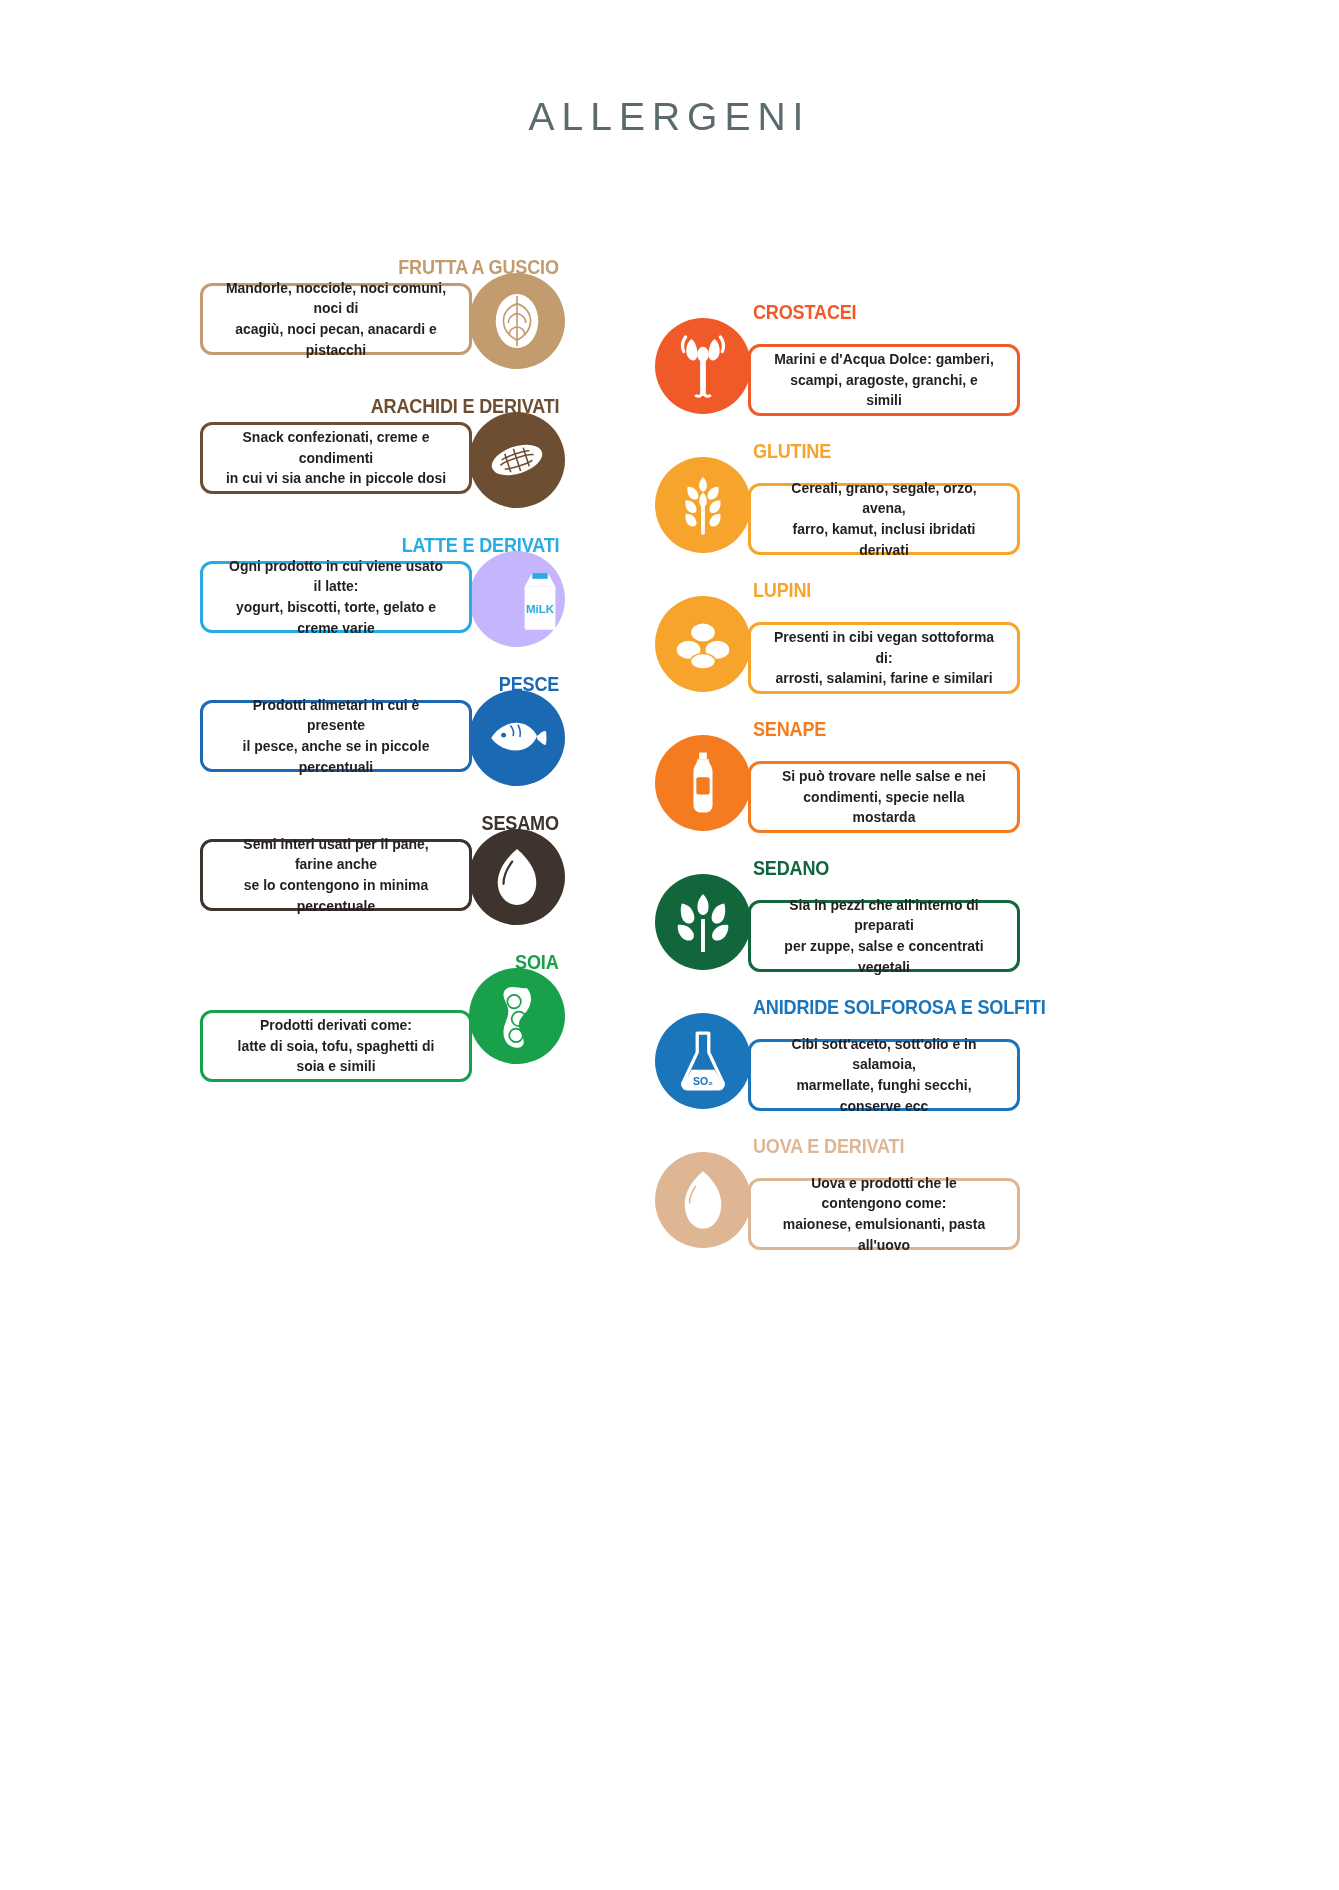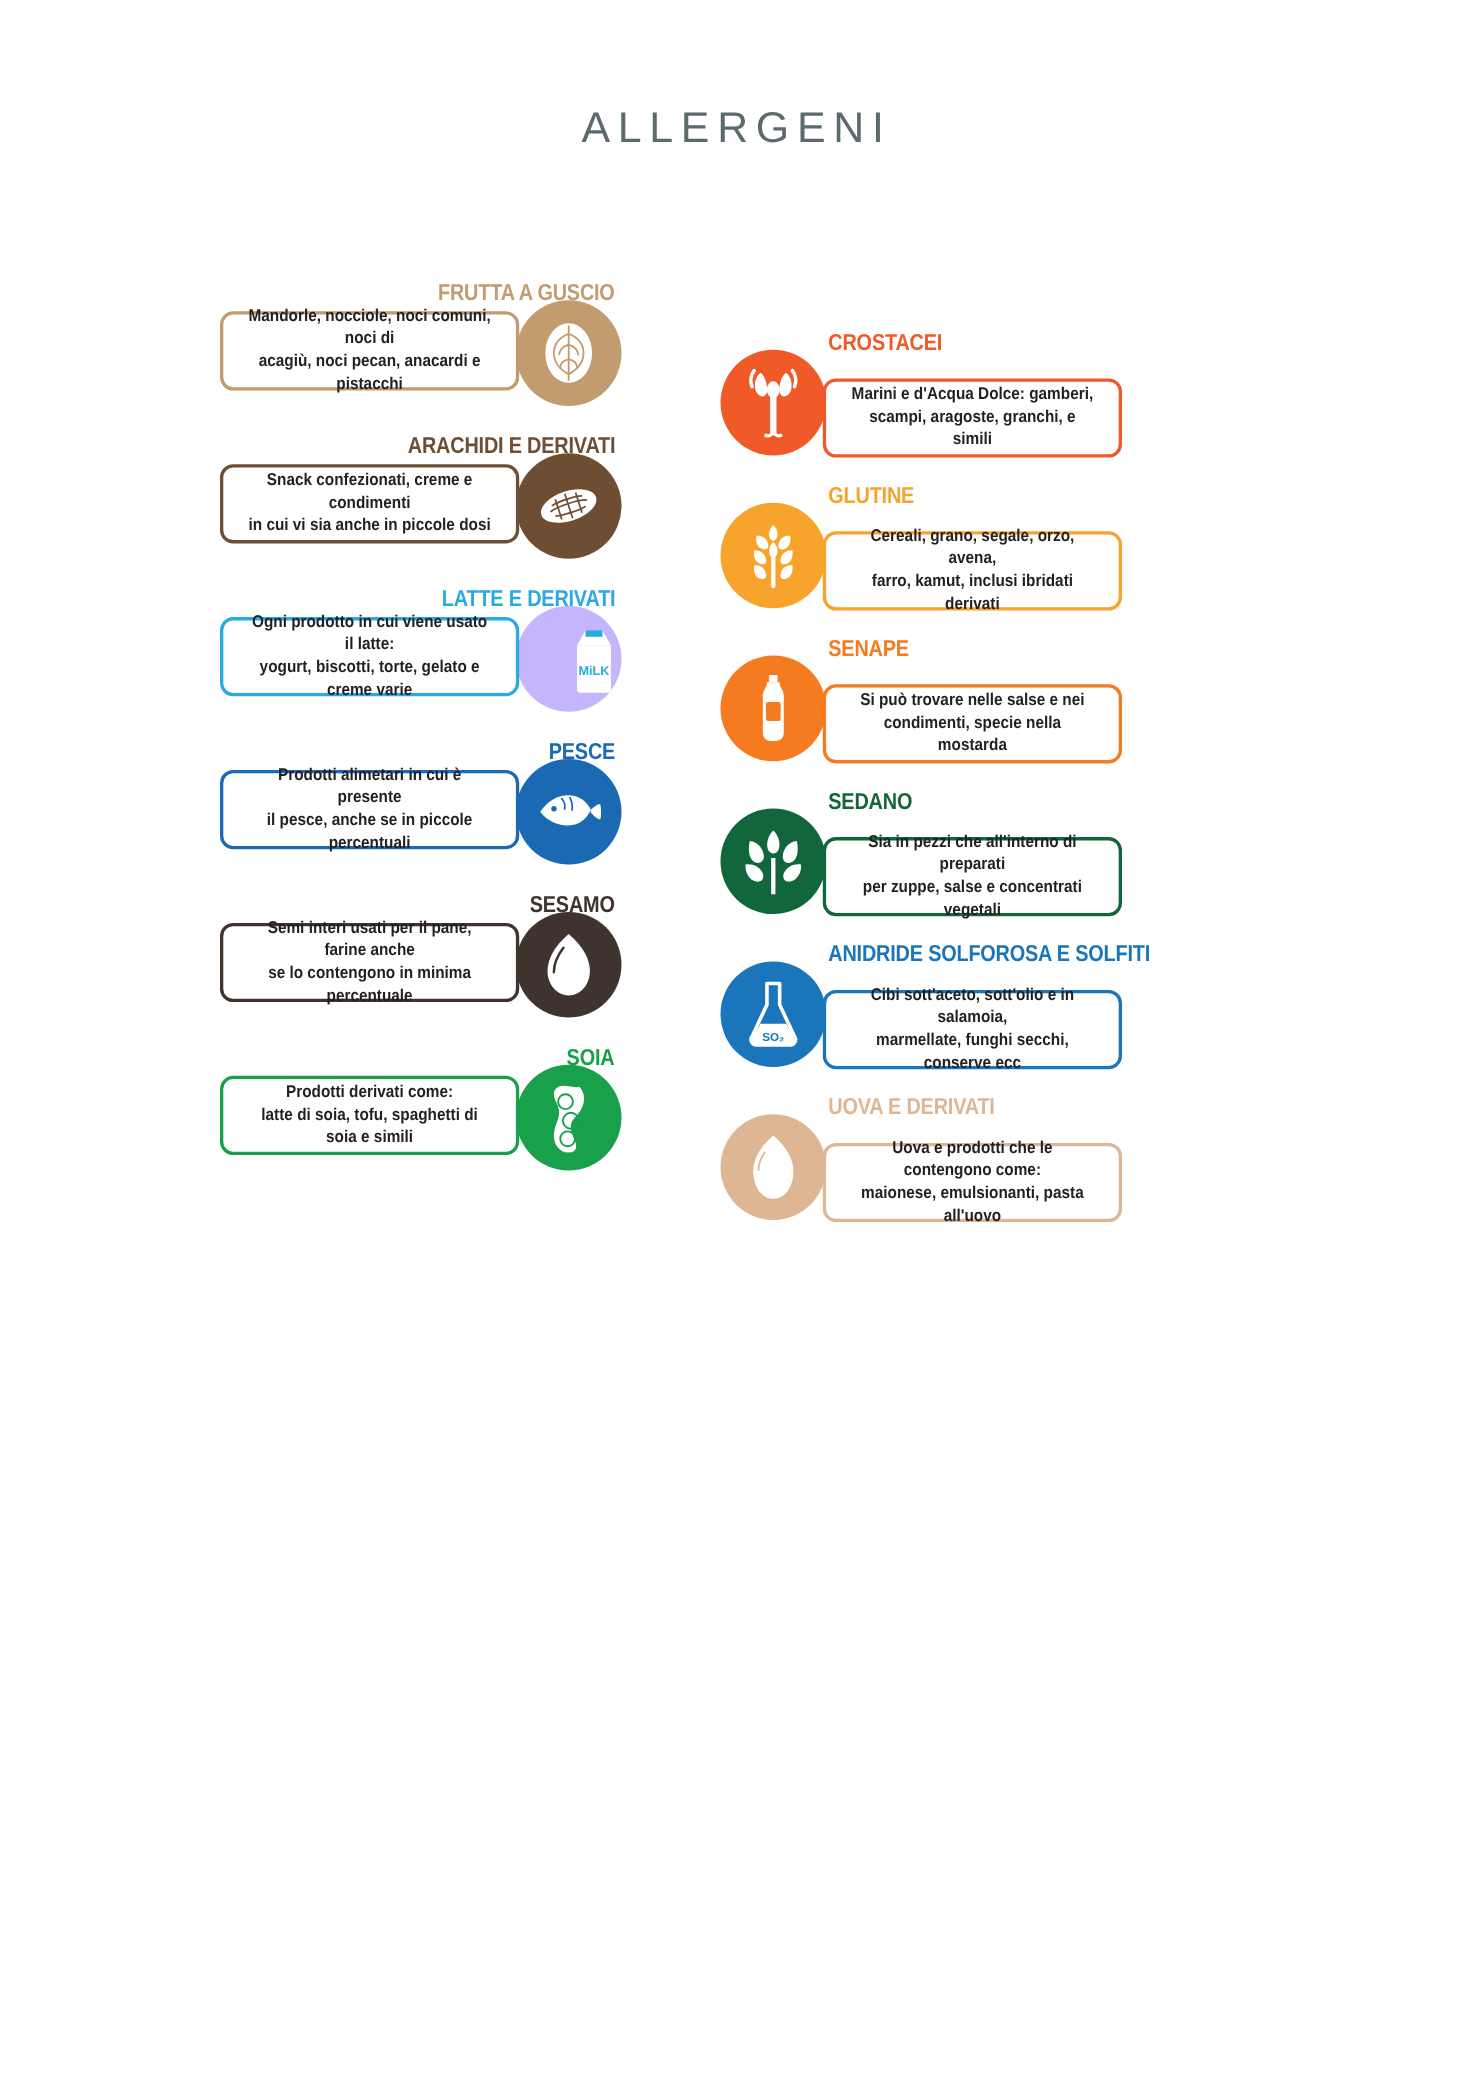--- a/index.html
+++ b/index.html
@@ -174,21 +174,21 @@
       </div>
       <div class="icon-circle" style="background: rgb(62, 51, 45);">
         <svg width="52" height="62" viewBox="0 0 54 64">
           <path d="M27 3c14 12 20 24 20 35 0 13-9 23-20 23S7 51 7 38C7 27 13 15 27 3z" fill="#fff"></path>
           <path d="M22 16c-6 8-9 16-9 23" fill="none" stroke="#3e332d" stroke-width="2.4" stroke-linecap="round"></path>
         </svg>
       </div>
     </div>
     <div class="allergen-row row-left">
       <div class="title" style="color: rgb(24, 160, 74);">SOIA</div>
-      <div class="bubble" style="border-color: rgb(24, 160, 74);">
+      <div class="bubble" style="border-color: rgb(24, 160, 74); margin-top: 32px;">
         <div class="desc">Prodotti derivati come:
 latte di soia, tofu, spaghetti di soia e simili</div>
       </div>
       <div class="icon-circle" style="background: rgb(24, 160, 74);">
         <svg width="54" height="64" viewBox="0 0 56 66">
           <path d="M38 4c6 6 6 16 0 24-4 5-8 8-8 14 0 7 5 11 5 18 0 4-3 6-7 6-8 0-14-7-14-16 0-9 5-14 5-22 0-7-5-11-5-17 0-5 4-8 9-8 6 0 11 2 15 1z" fill="#fff"></path>
           <g fill="none" stroke="#18a04a" stroke-width="1.8">
             <circle cx="25" cy="18" r="7"></circle>
             <circle cx="30" cy="36" r="7.5"></circle>
             <circle cx="27" cy="53" r="7"></circle>
@@ -234,20 +234,37 @@
             <path d="M42 14c-6 0-10 3-11 8-1 4 1 6 5 5 5-1 7-7 6-13z"></path>
             <path d="M8 28c6 0 10 3 11 8 1 4-1 6-5 5-5-1-7-7-6-13z"></path>
             <path d="M44 28c-6 0-10 3-11 8-1 4 1 6 5 5 5-1 7-7 6-13z"></path>
             <path d="M8 42c6 0 10 3 11 8 1 4-1 6-5 5-5-1-7-7-6-13z"></path>
             <path d="M44 42c-6 0-10 3-11 8-1 4 1 6 5 5 5-1 7-7 6-13z"></path>
           </g>
         </svg>
       </div>
     </div>
     <div class="allergen-row row-right">
+      <div class="title" style="color: rgb(246, 164, 44);">LUPINI</div>
+      <div class="bubble" style="border-color: rgb(246, 164, 44);">
+        <div class="desc">Presenti in cibi vegan sottoforma di:
+arrosti, salamini, farine e similari</div>
+      </div>
+      <div class="icon-circle" style="background: rgb(246, 164, 44);">
+        <svg width="62" height="50" viewBox="0 0 64 52">
+          <g fill="#fff" stroke="#f6a42c" stroke-width="1.4">
+            <ellipse cx="32" cy="14" rx="13" ry="10"></ellipse>
+            <ellipse cx="17" cy="32" rx="13" ry="10"></ellipse>
+            <ellipse cx="47" cy="32" rx="13" ry="10"></ellipse>
+            <ellipse cx="32" cy="44" rx="13" ry="8"></ellipse>
+          </g>
+        </svg>
+      </div>
+    </div>
+    <div class="allergen-row row-right">
       <div class="title" style="color: rgb(244, 123, 32);">SENAPE</div>
       <div class="bubble" style="border-color: rgb(244, 123, 32);">
         <div class="desc">Si può trovare nelle salse e nei
 condimenti, specie nella mostarda</div>
       </div>
       <div class="icon-circle" style="background: rgb(244, 123, 32);">
         <svg width="40" height="66" viewBox="0 0 42 68">
           <g fill="#fff">
             <path d="M17 2h8v7h-8z"></path>
             <path d="M15 9h12c0 5 4 7 4 13v36a7 7 0 0 1-7 7h-6a7 7 0 0 1-7-7V22c0-6 4-8 4-13z"></path>

